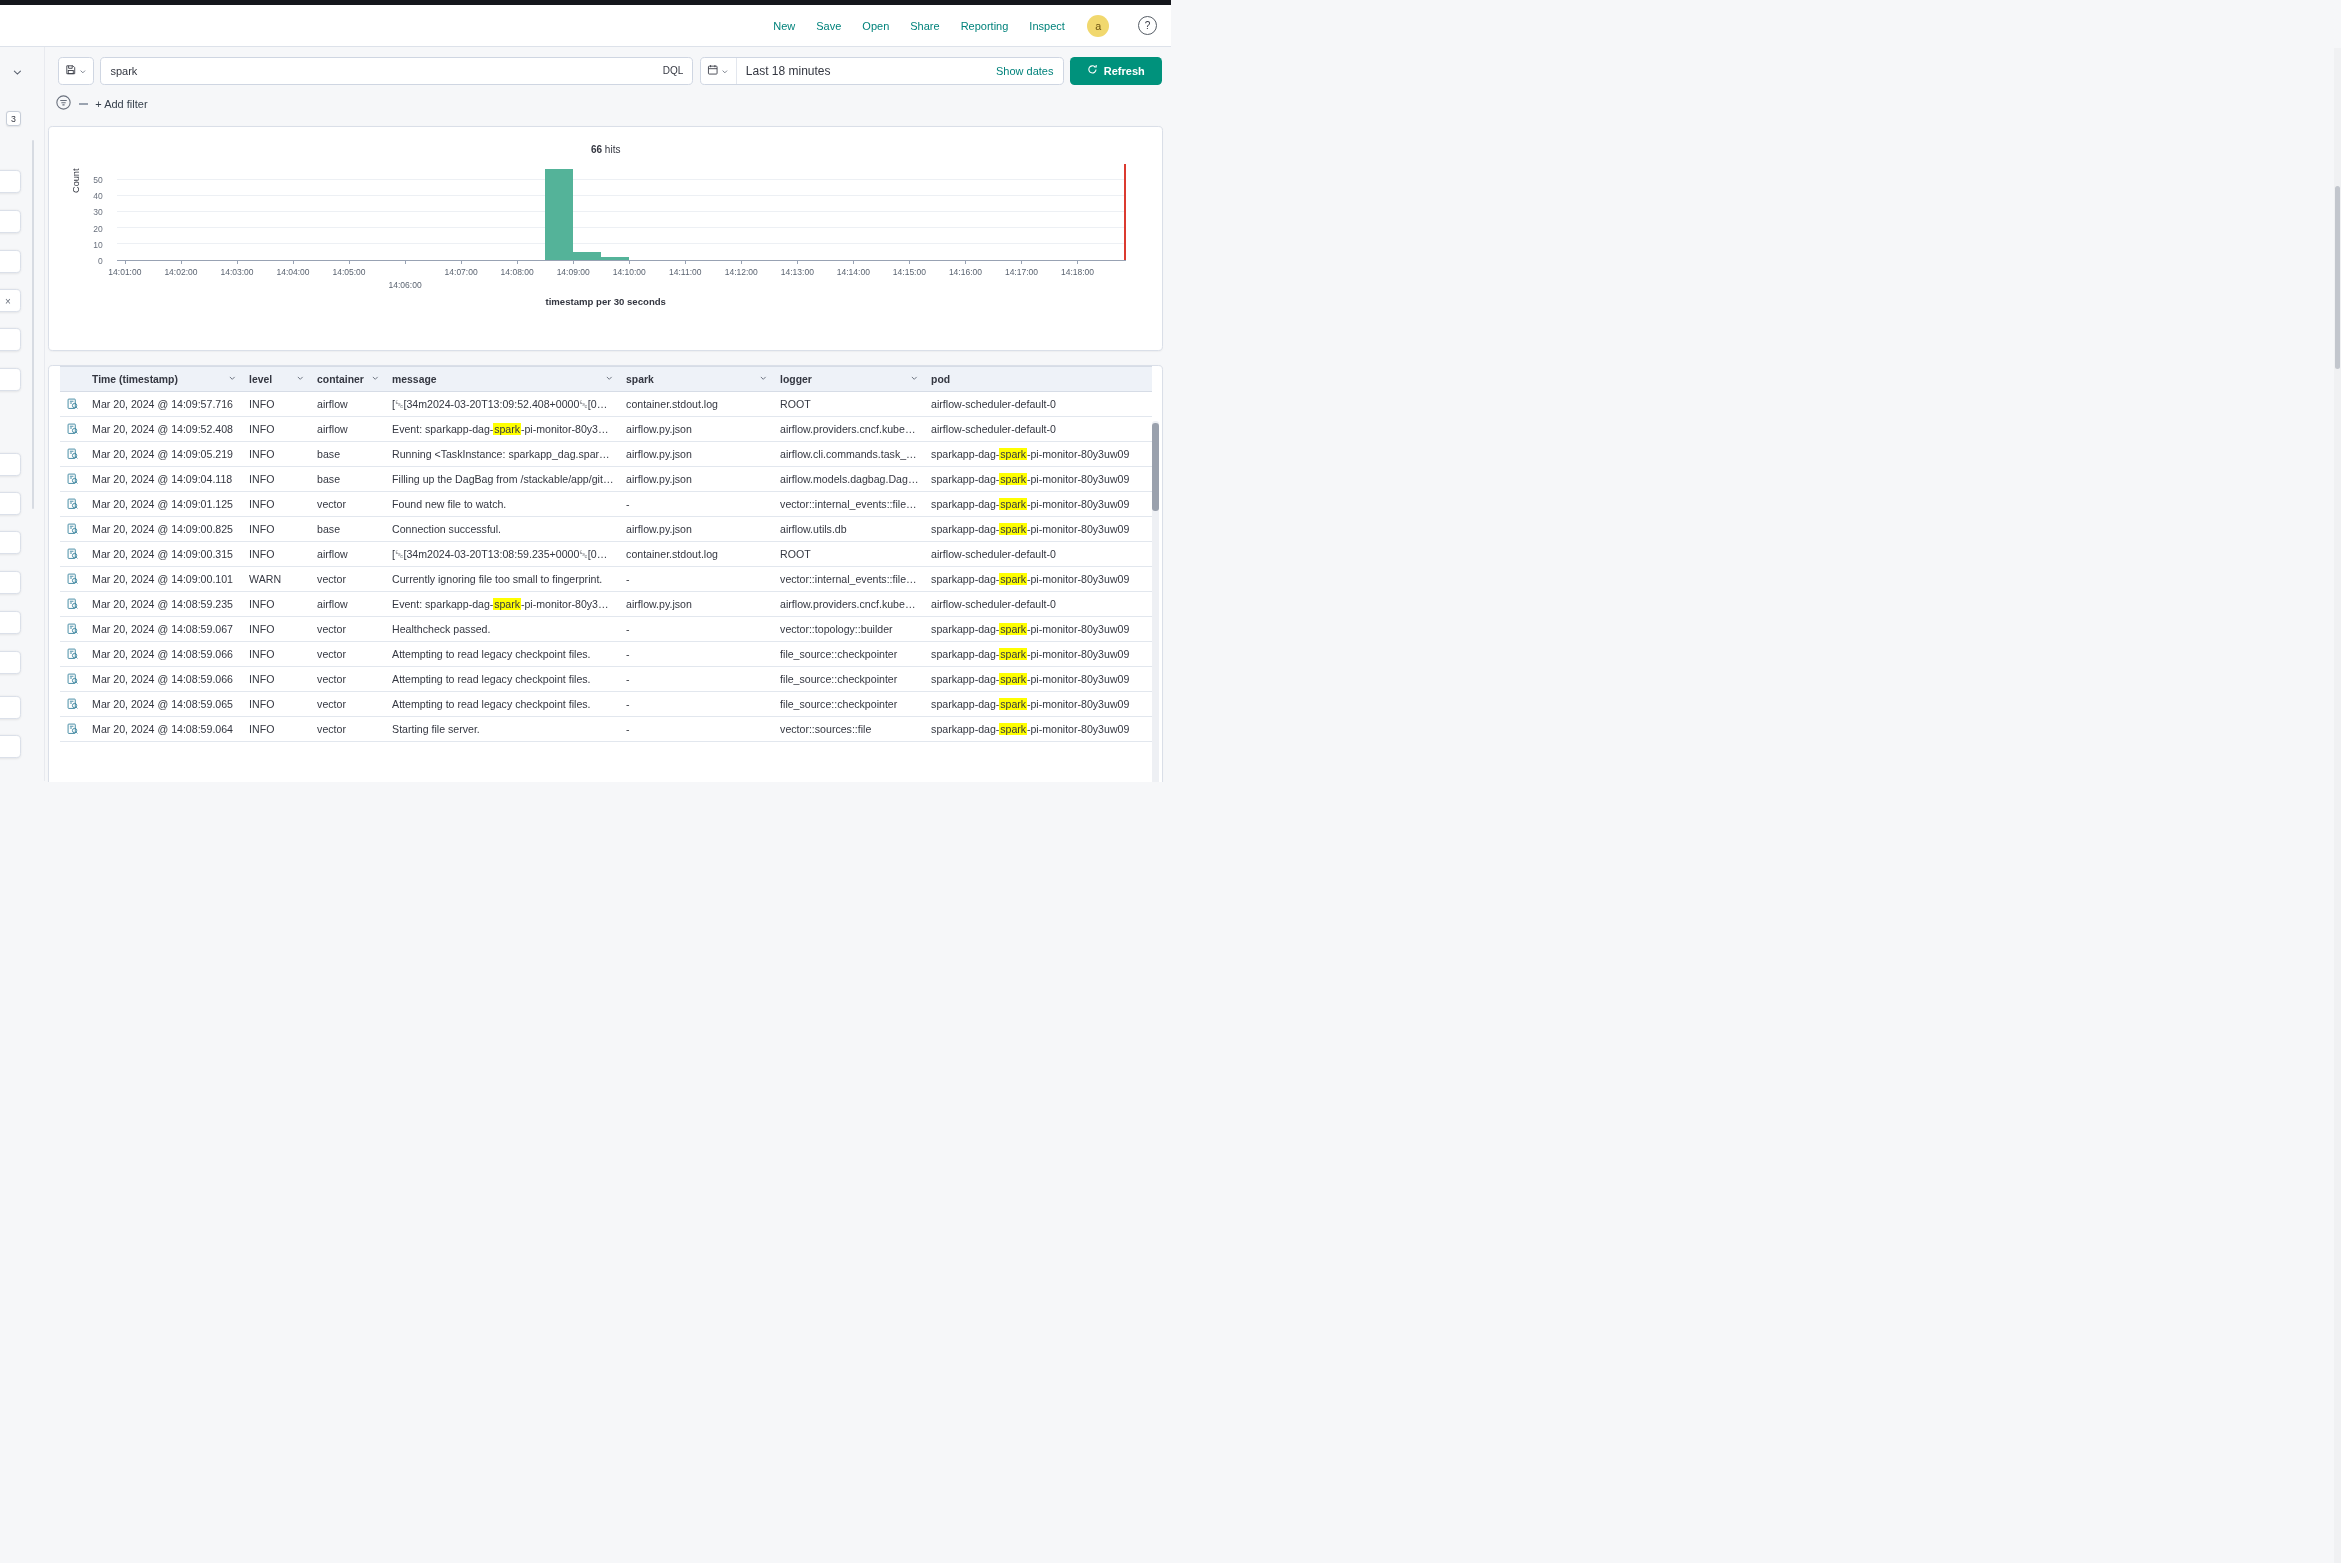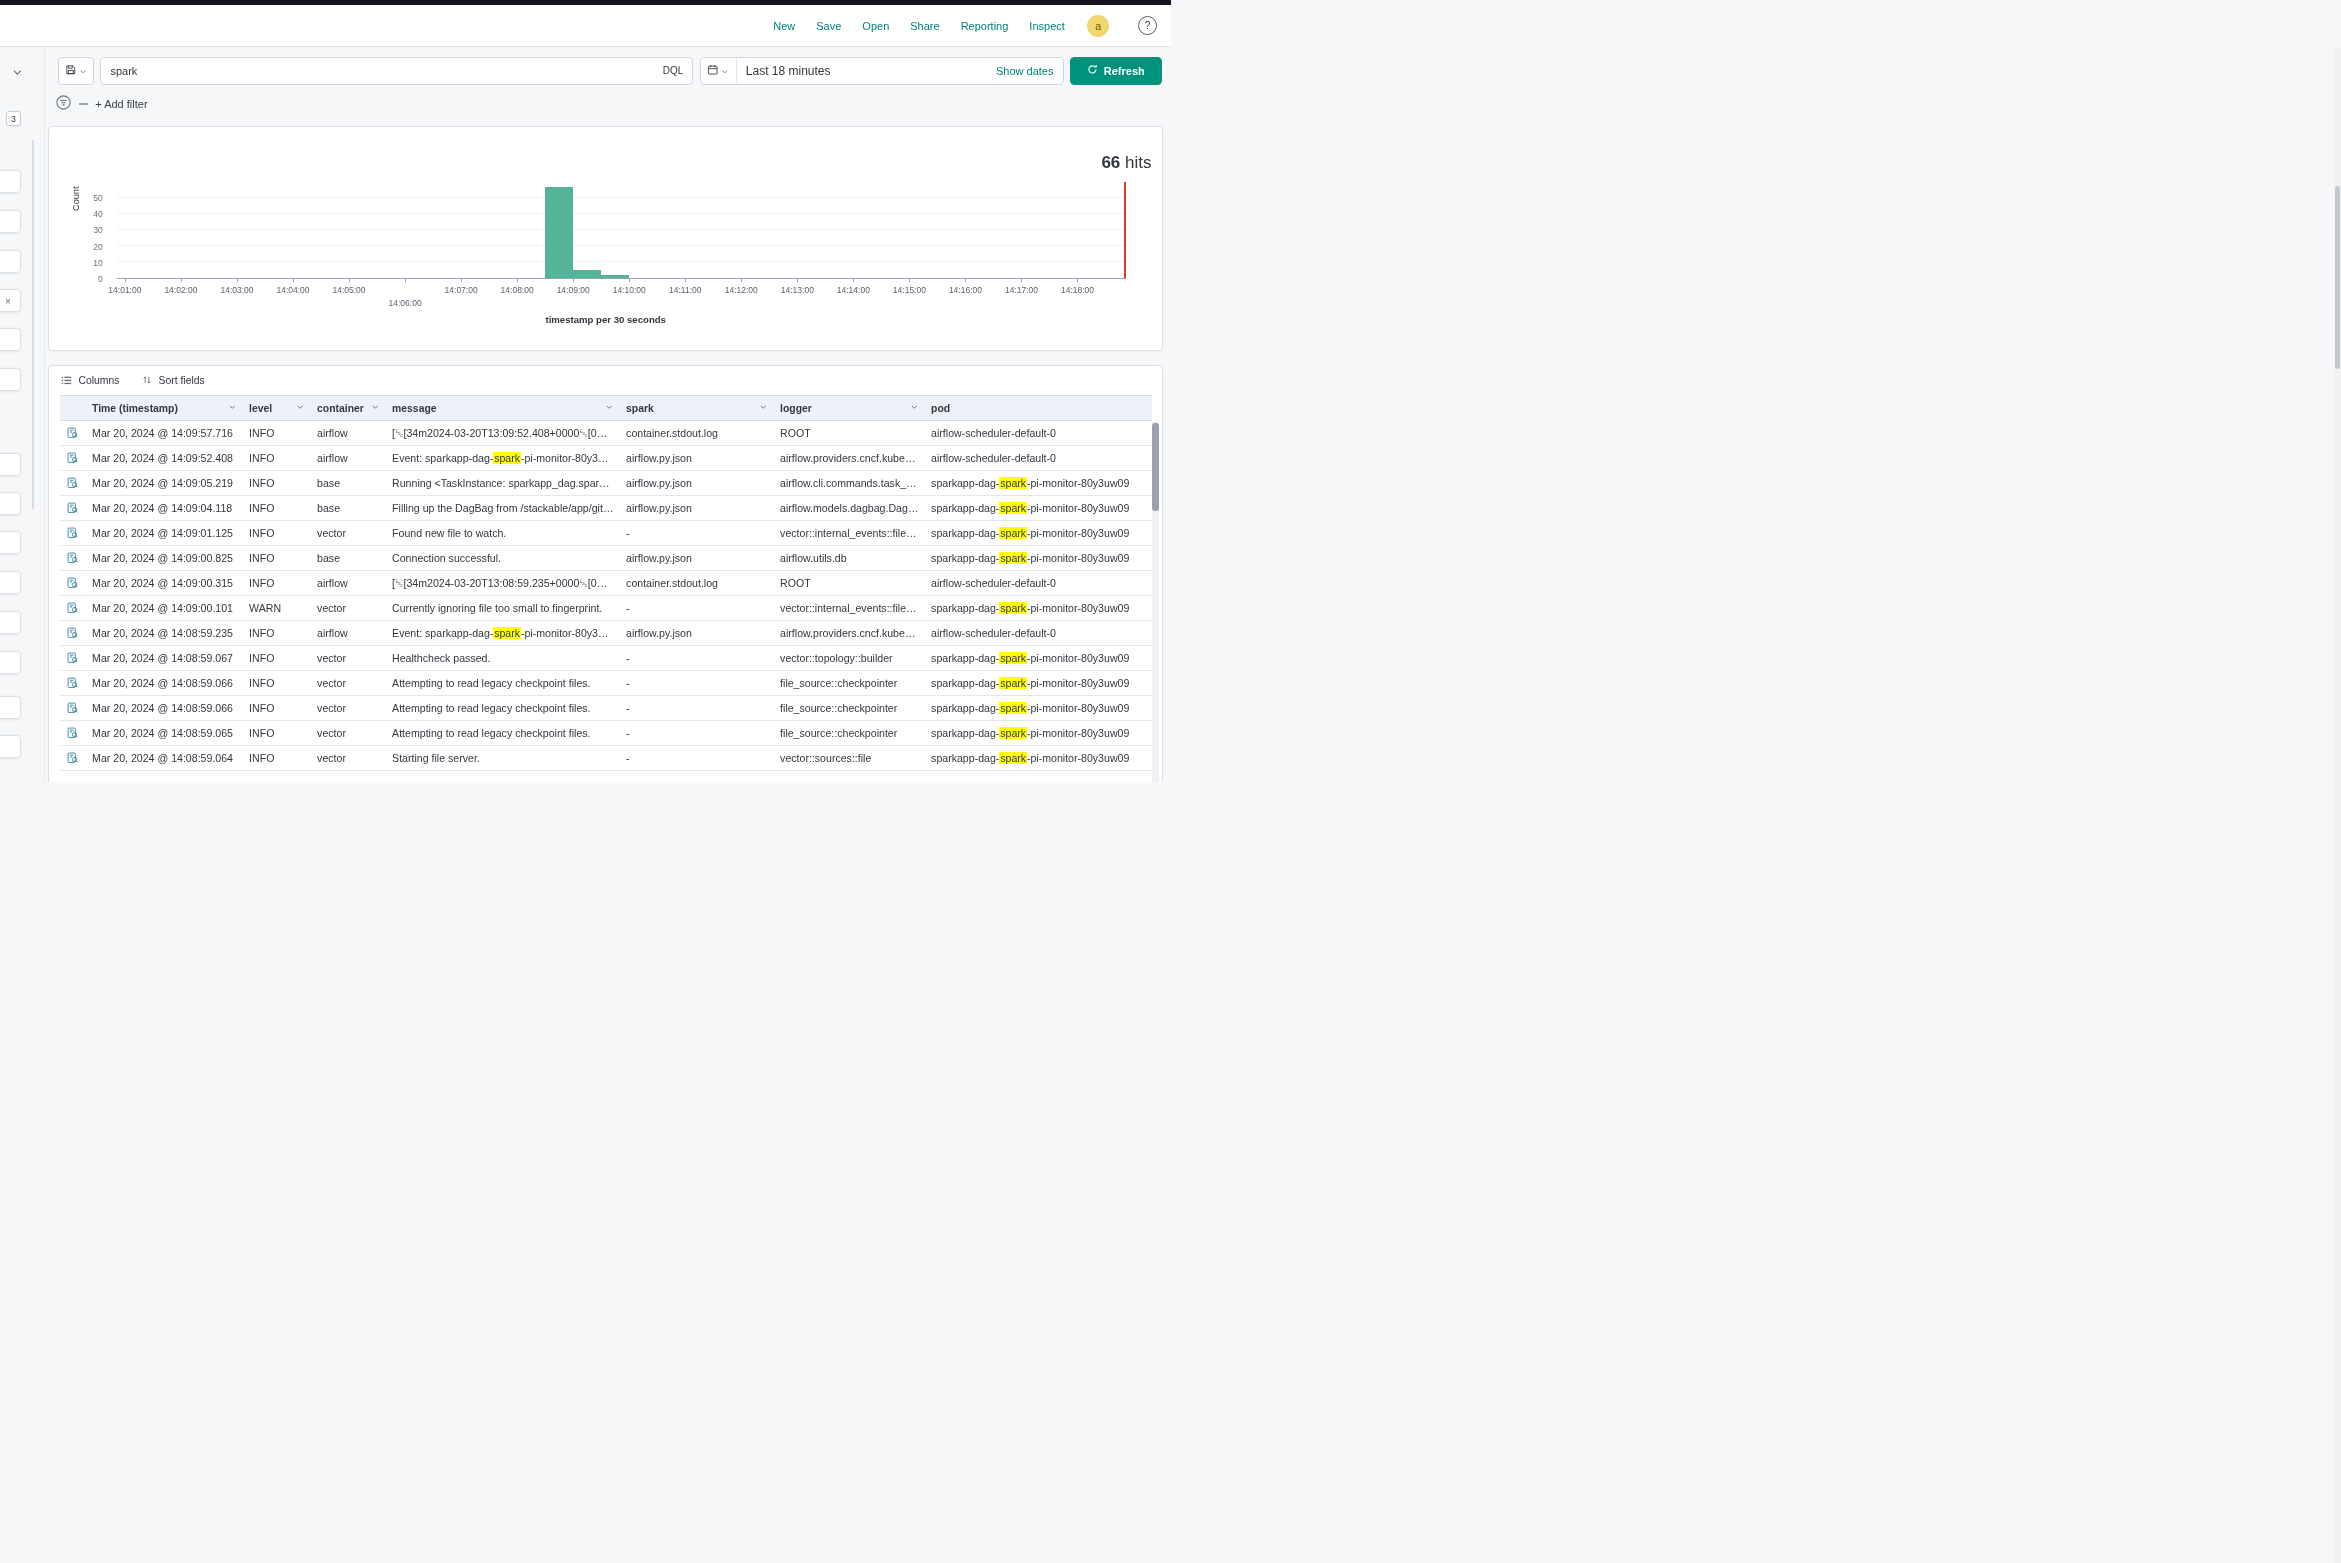--- a/index.html
+++ b/index.html
@@ -42,21 +42,21 @@
     align-items:center;justify-content:center;gap:6.2px;font-size:11px;font-weight:bold;cursor:pointer;font-family:inherit}
   
   .filter-row{display:flex;align-items:center;gap:7px;margin:8.5px 0 0 7px;height:21.5px;flex:none}
   .filter-dash{width:9.2px;height:1.5px;background:#9aa3b0}
   .add-filter{font-size:11px;color:#37414d;background:none;border:none;font-family:inherit;cursor:pointer}
   
   .content{flex:1;margin-top:11.5px;display:flex;flex-direction:column;gap:14px;min-height:0}
   .card{background:#fff;border:0.8px solid #dadfe8;border-radius:4.6px;box-shadow:0 0.8px 1.5px rgba(0,0,0,.04)}
   
   .chart-card{height:225px;padding:6.2px 10.8px 0;flex:none}
-  .hits-row{text-align:right;margin-top:19px;font-size:17px}
+  .hits-row{text-align:center;margin-top:10px;font-size:10px}
   .hits-count{font-weight:bold}
   .subtitle-row{display:flex;align-items:center;justify-content:center;gap:7px;margin-top:3.8px}
   .subtitle-text{font-size:10.8px}
   .interval-select{width:82px;height:21.5px;border:0.8px solid #cfd6e2;border-radius:3.1px;background:#fbfcfd;
     display:flex;align-items:center;justify-content:space-between;padding:0 6.2px 0 7.7px;font-size:10.4px;cursor:pointer}
   .chart-area{position:relative;height:131px;margin-top:9.2px}
   .y-axis-title{position:absolute;left:10.8px;top:29px;font-size:9.2px;color:#343741;transform:rotate(-90deg);transform-origin:left top}
   .y-gutter{position:absolute;left:0;top:0;bottom:34px;width:49px}
   .y-tick-label{position:absolute;right:6.2px;transform:translateY(50%);font-size:8.5px;color:#69707D}
   .plot{position:absolute;left:57px;right:26px;top:0;bottom:34px;border-bottom:0.8px solid #98a2b3}
@@ -255,43 +255,20 @@
               <div class="x-tick-mark" style="left: 89.6835%;"></div>
               <div class="x-tick-label" style="left: 89.6835%;">14:17:00</div>
               <div class="x-tick-mark" style="left: 95.2391%;"></div>
               <div class="x-tick-label" style="left: 95.2391%;">14:18:00</div>
             </div>
         </div>
         <div class="xlabel">timestamp per 30 seconds</div>
       </section>
 
       <section class="card table-card">
-        <div class="table-toolbar">
-          <button class="tool-btn">
-            <span>
-              <svg width="10.8" height="10.8" viewBox="0 0 16 16" fill="#69707D">
-                  <rect x="1" y="2.5" width="2" height="2"></rect>
-                  <rect x="5" y="2.5" width="10" height="2"></rect>
-                  <rect x="1" y="7" width="2" height="2"></rect>
-                  <rect x="5" y="7" width="10" height="2"></rect>
-                  <rect x="1" y="11.5" width="2" height="2"></rect>
-                  <rect x="5" y="11.5" width="10" height="2"></rect>
-                </svg>
-            </span>
-            <span>Columns</span>
-          </button>
-          <button class="tool-btn">
-            <span>
-              <svg width="10" height="10" viewBox="0 0 16 16" fill="none" stroke="#69707D" stroke-width="1.4">
-                  <path d="M5 13V3M5 3L2.6 5.4M5 3l2.4 2.4M11 3v10m0 0l-2.4-2.4M11 13l2.4-2.4"></path>
-                </svg>
-            </span>
-            <span>Sort fields</span>
-          </button>
-        </div>
         <table class="log-table">
           <colgroup>
             <col style="width:26px">
               <col style="width:157px">
               <col style="width:68px">
               <col style="width:75px">
             <col style="width:234px">
               <col style="width:154px">
               <col style="width:151px">
               <col>

